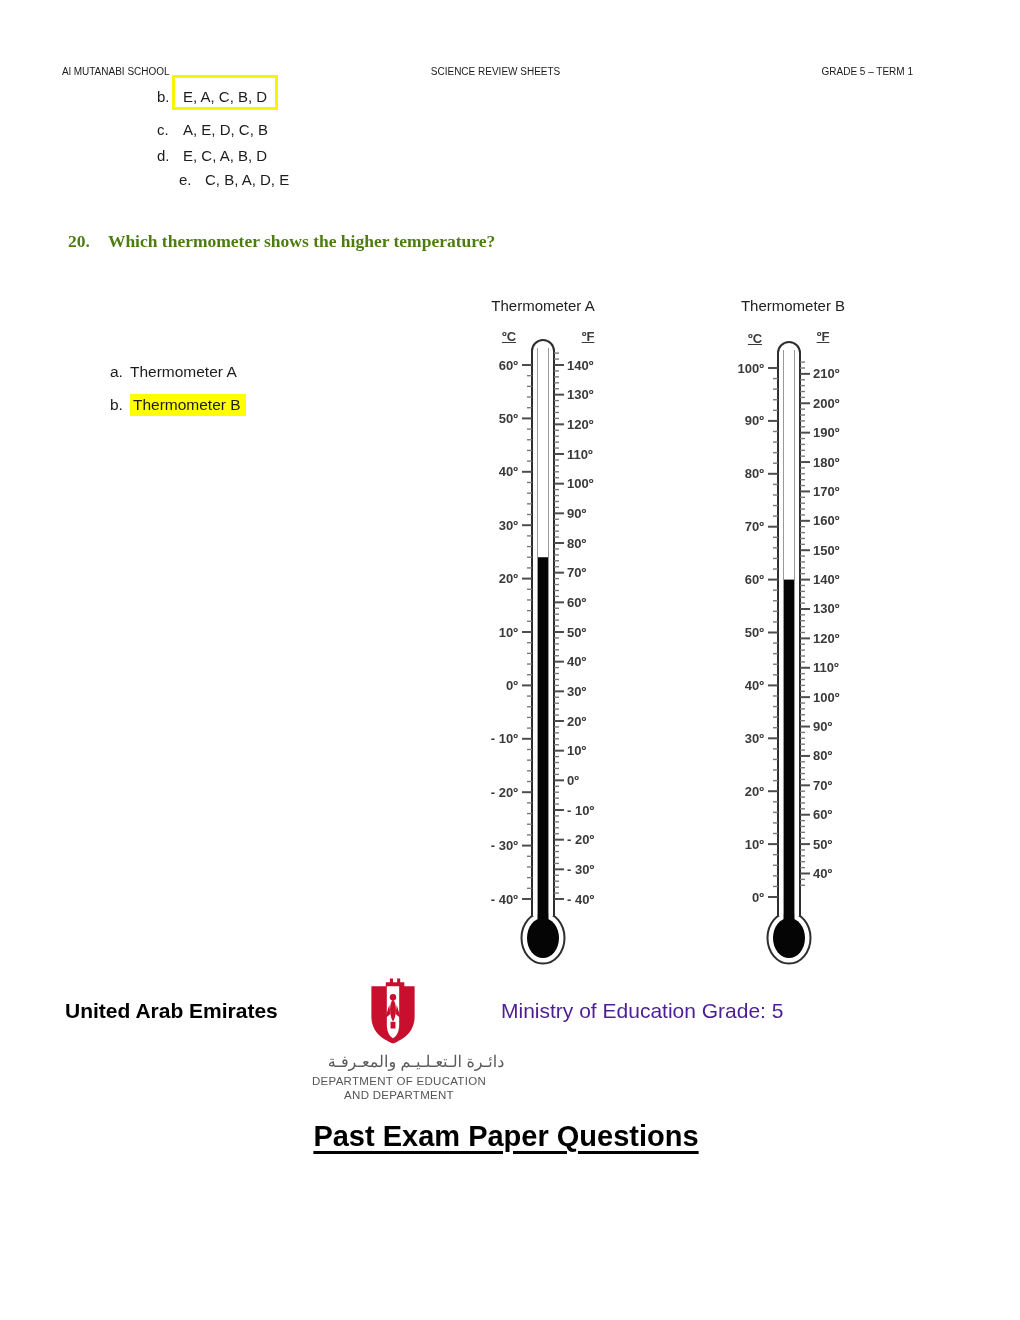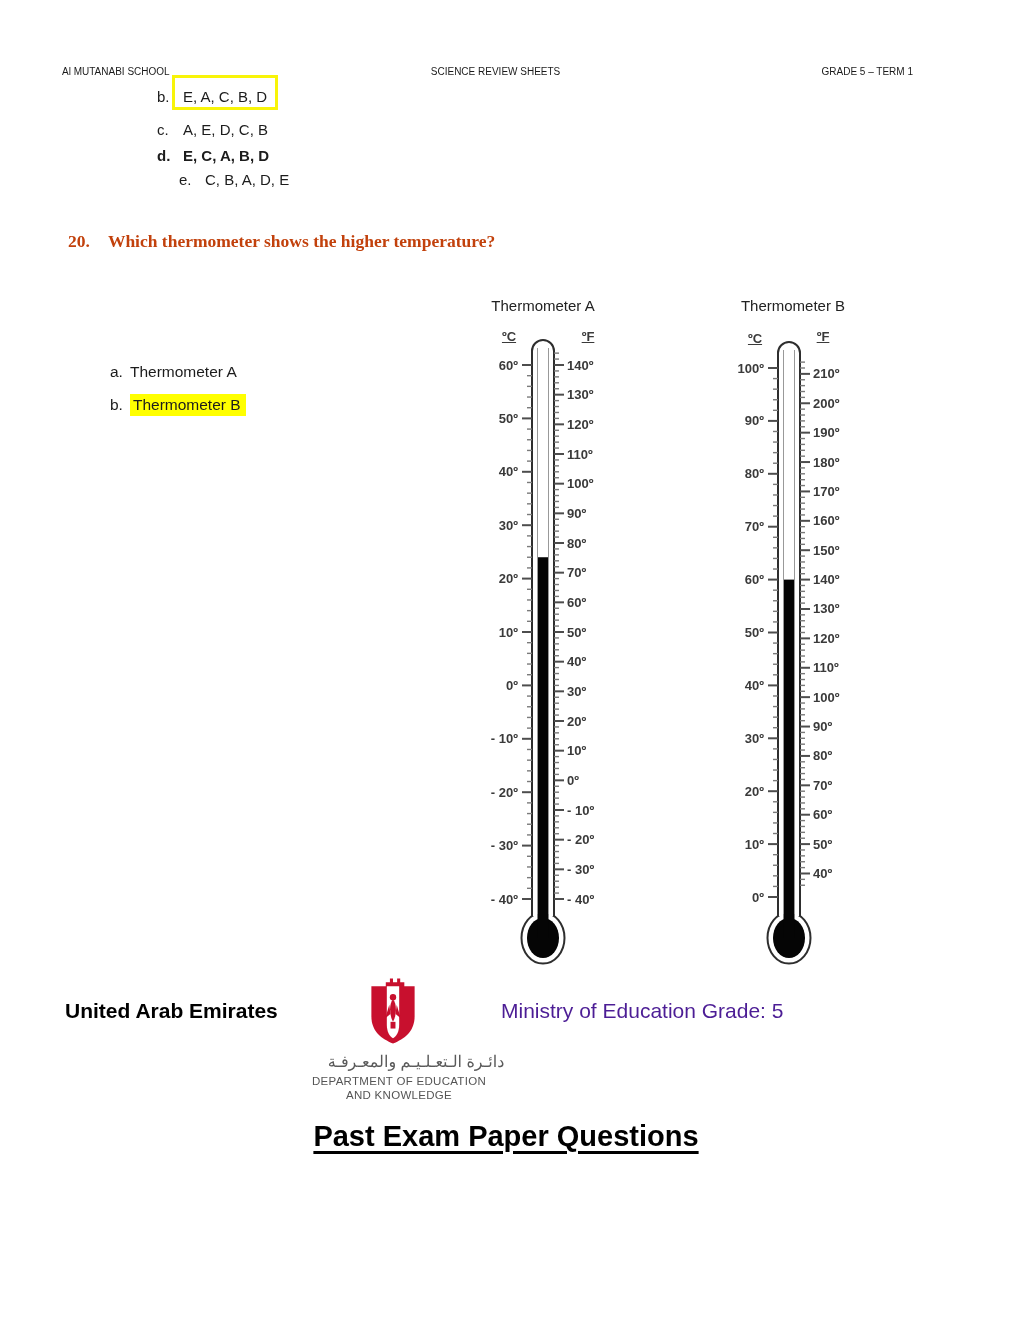--- a/index.html
+++ b/index.html
@@ -7,21 +7,21 @@
         font-family:"Liberation Sans",sans-serif;color:#111;}
   
   .header{position:absolute;left:62px;top:66px;width:851px;display:flex;
           justify-content:space-between;font-size:10px;color:#1a1a1a;}
   
   .mc-row{position:absolute;left:157px;font-size:15px;color:#1c1c1c;white-space:nowrap;}
   .mc-letter{display:inline-block;width:26px;}
   .mc-boxed{border:3px solid #f8f408;padding:10px 8px 2px 8px;margin-left:-11px;}
   
   .question{position:absolute;left:68px;top:231px;display:flex;gap:18px;
-            font-family:"Liberation Serif",serif;font-weight:bold;font-size:17.5px;color:#c2410c;}
+            font-family:"Liberation Serif",serif;font-weight:bold;font-size:17.5px;color:#4d7c0f;}
   
   .answer{position:absolute;left:110px;font-size:15.5px;color:#1c1c1c;white-space:nowrap;}
   .ans-letter{margin-right:7px;}
   .hl{background:#ffff00;padding:2px 5px 3px 3px;}
   
   .therm-title{position:absolute;transform:translateX(-50%);font-size:15px;color:#222;white-space:nowrap;}
   .unit{position:absolute;transform:translateX(-50%);font-size:13px;font-weight:bold;color:#3a3a3a;text-decoration:underline;}
   svg.fig{position:absolute;left:0;top:0;pointer-events:none;}
   svg.fig text{font-family:"Liberation Sans",sans-serif;font-weight:bold;font-size:13px;fill:#3a3a3a;}
   
@@ -46,21 +46,21 @@
     <span>SCIENCE REVIEW SHEETS</span>
     <span>GRADE 5 – TERM 1</span>
   </div>
 
   <div class="mc-row" style="top:88px;">
     <span class="mc-letter">b.</span><span class="mc-boxed">E, A, C, B, D</span>
   </div>
   <div class="mc-row" style="top:121px;">
     <span class="mc-letter">c.</span><span>A, E, D, C, B</span>
   </div>
-  <div class="mc-row" style="top:147px;font-weight:bold;">
+  <div class="mc-row" style="top:147px;">
     <span class="mc-letter">d.</span><span>E, C, A, B, D</span>
   </div>
   <div class="mc-row" style="top:171px;margin-left:22px;">
     <span class="mc-letter">e.</span><span>C, B, A, D, E</span>
   </div>
 
   <div class="question">
     <span>20.</span>
     <span>Which thermometer shows the higher temperature?</span>
   </div>
@@ -449,16 +449,16 @@
       <circle cx="31" cy="21.5" r="3.1"></circle>
       <path d="M31,23.5 C27.2,27.5 27.2,39 31,45.5 C34.8,39 34.8,27.5 31,23.5 Z"></path>
       <path d="M27.4,29 L23.5,42 L28.5,38 Z"></path>
       <path d="M34.6,29 L38.5,42 L33.5,38 Z"></path>
       <rect x="28.6" y="45.5" width="4.8" height="6.5"></rect>
     </g>
   </svg>
 
   <div class="cap cap-ar">دائـرة الـتعـلـيـم والمعـرفـة</div>
   <div class="cap cap-en1">DEPARTMENT OF EDUCATION</div>
-  <div class="cap cap-en2">AND KNOWLEDGE</div>
+  <div class="cap cap-en2">AND DEPARTMENT</div>
 
   <div class="doc-title">Past Exam Paper Questions</div>
 </div>
 
 </body></html>

